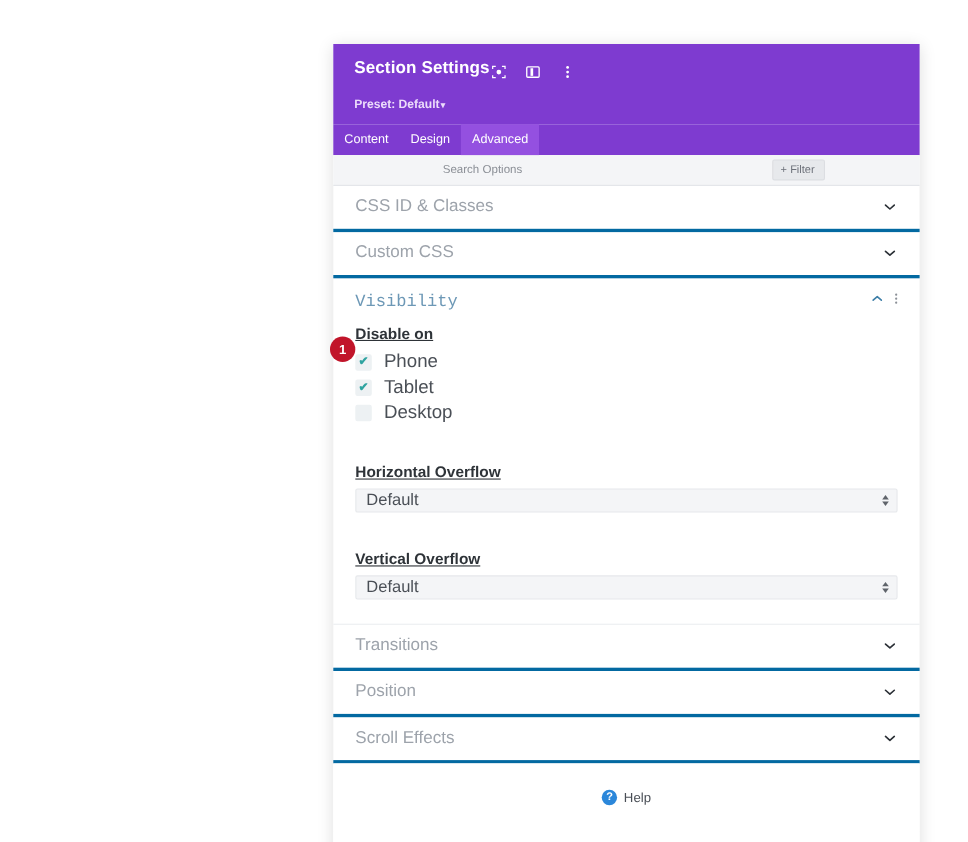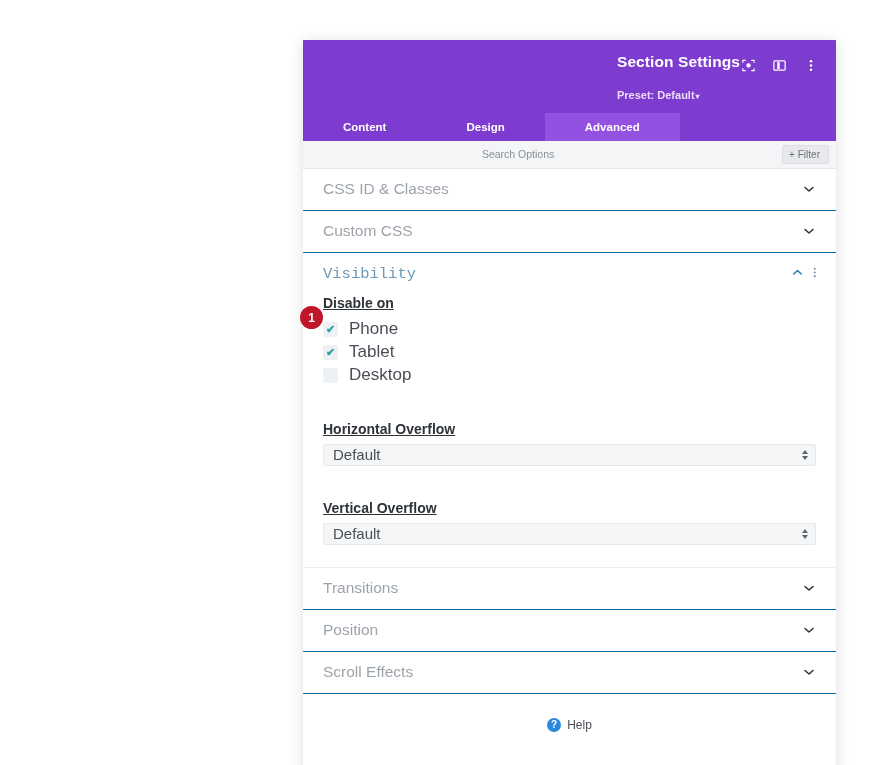--- a/index.html
+++ b/index.html
@@ -19,21 +19,21 @@
     background: #ffffff;
     box-shadow: 0 2px 14px rgba(0,0,0,0.13);
   }
 
   
   .hdr {
     background: #7e3bd0;
     padding: 13px 17px 11px 19px;
     display: flex;
     align-items: flex-start;
-    justify-content: flex-end;
+    justify-content: flex-start;
   }
   .hdr-titles { line-height: 1.2; }
   .hdr-title {
     color: #ffffff;
     font-size: 15.5px;
     font-weight: bold;
     letter-spacing: .1px;
   }
   .hdr-preset {
     color: #ecdcfb;
@@ -51,38 +51,38 @@
   .hdr-icons svg { display: block; }
 
   
   .tabs {
     background: #7e3bd0;
     display: flex;
     align-items: stretch;
     height: 28px;
   }
   .tab {
-    padding: 0 40px;
+    padding: 0 10px;
     display: flex; align-items: center; justify-content: center;
     color: #ffffff;
     font-size: 11.5px;
-    font-weight: bold;
+    font-weight: normal;
     cursor: pointer;
     white-space: nowrap;
   }
   .tab.active { background: #9450e0; }
 
   
   .searchbar {
     background: #f4f5f7;
     border-bottom: 1px solid #e3e5e8;
     height: 28px;
     display: flex;
     align-items: center;
-    justify-content: flex-end;
+    justify-content: center;
     padding: 0 7px 0 20px;
   }
   .search-input {
     border: 0; outline: 0; background: transparent;
     font-family: "Liberation Sans", sans-serif;
     font-size: 10.5px;
     color: #6e7179;
     width: 300px;
   }
   .search-input::placeholder { color: #8b8f96; }
@@ -94,21 +94,21 @@
     color: #6c7079;
     padding: 3px 8px 3px 6px;
     cursor: pointer;
     font-family: "Liberation Sans", sans-serif;
     white-space: nowrap;
   }
   .filter-btn .plus { padding-right: 3px; }
 
   
   .acc {
-    border-bottom: 1px solid #0369a1;
+    border-bottom: 3px solid #0369a1;
     padding: 0 20px;
     height: 42px;
     display: flex;
     align-items: center;
     justify-content: space-between;
     cursor: pointer;
   }
   .acc-label {
     font-size: 15.5px;
     color: #9da3ab;

